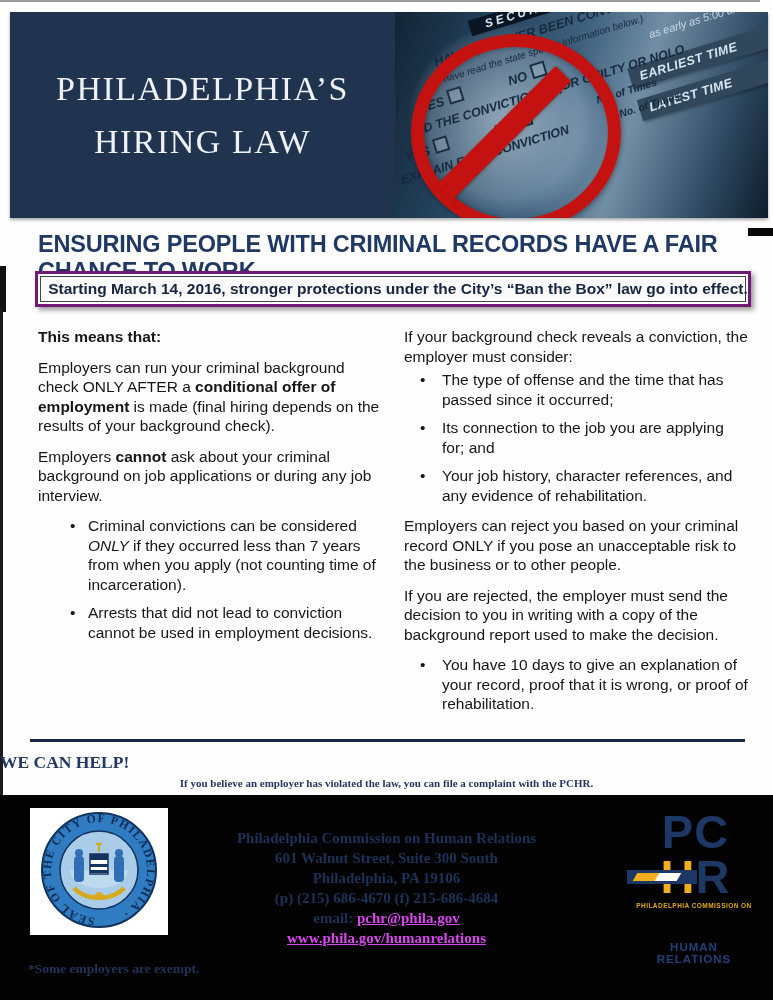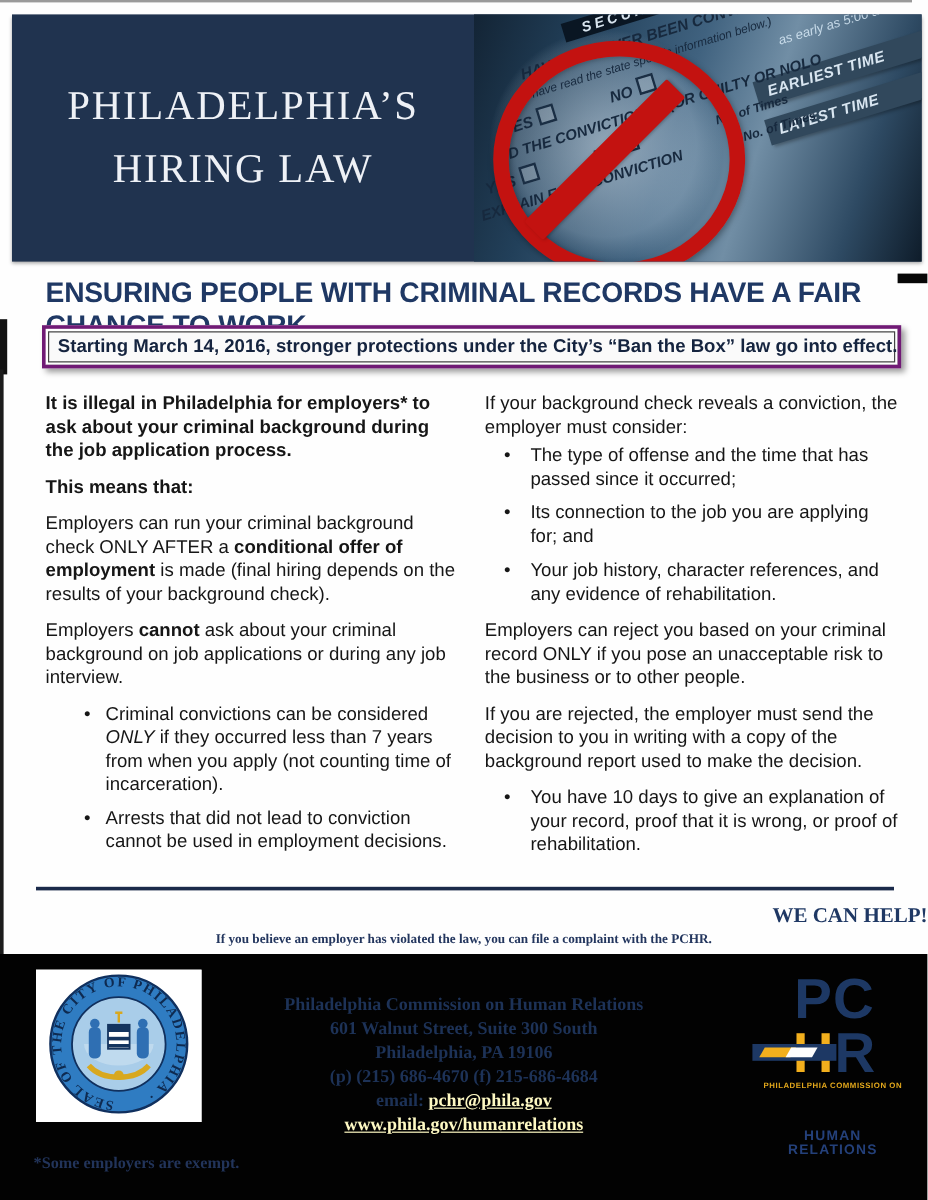--- a/index.html
+++ b/index.html
@@ -69,32 +69,32 @@
   .col p.b { font-weight:bold; }
   .col ul { list-style:none; margin:0 0 11px 0; padding:0; }
   .col li { position:relative; margin-bottom:9px; }
   .col-left li { padding-left:50px; }
   .col-left li::before { content:"\2022"; position:absolute; left:32px; }
   .col-right li { padding-left:38px; }
   .col-right li::before { content:"\2022"; position:absolute; left:16px; }
 
   
   .rule { position:absolute; left:30px; top:739px; width:715px; height:3px; background:#1b2a4a; }
-  .help-title { position:absolute; left:0; top:752px; width:100%; text-align:right;
+  .help-title { position:absolute; left:0; top:752px; width:100%; text-align:left;
     font-family:"Liberation Serif",serif; font-weight:bold; font-size:17.5px; color:#1f3864; }
   .help-sub { position:absolute; left:0; top:777px; width:100%; text-align:center;
     font-family:"Liberation Serif",serif; font-weight:bold; font-size:11px; color:#23365e; }
 
   
   .footer { position:absolute; left:0; top:795px; width:773px; height:205px; background:#020202; }
   .seal-card { position:absolute; left:30px; top:13px; width:138px; height:127px; background:#fff; }
   .contact { position:absolute; left:50%; transform:translateX(-50%); top:33px; width:440px;
     text-align:center; font-family:"Liberation Serif",serif; font-weight:bold; font-size:15px;
     line-height:20px; color:#1d3257; }
-  .contact a { color:#fef9c3; font-weight:bold; text-decoration:underline; }
+  .contact a { color:#d946ef; font-weight:bold; text-decoration:underline; }
   .pchr { position:absolute; right:18px; top:14px; width:122px; text-align:center; }
   .pchr-row { display:flex; justify-content:center; gap:3px; position:relative; }
   .pchr-letter { font-family:"Liberation Sans",sans-serif; font-weight:900; font-size:47px;
     line-height:45px; letter-spacing:-2px; color:#1d3864; }
   .pchr-letter.gold { color:#f2af1d; }
   .hand-band { position:absolute; left:-6px; top:16px; width:70px; height:14px; background:#1d3864; }
   .hand { position:absolute; top:3px; height:8px; transform:skewX(-30deg); }
   .hand-gold { left:8px; width:26px; background:#f2af1d; }
   .hand-white { left:30px; width:22px; background:#fdfdfd; }
   .pchr-line1 { margin-top:3px; color:#e3a81c; font-size:6.5px; font-weight:bold; letter-spacing:.45px; }
@@ -156,21 +156,20 @@
     </div>
   </header>
 
   <h2 class="headline">ENSURING PEOPLE WITH CRIMINAL RECORDS HAVE A FAIR CHANCE TO WORK</h2>
   <div class="banner">
     <span>Starting March 14, 2016, stronger protections under the City’s “Ban the Box” law go into effect.</span>
   </div>
 
   <main class="columns">
     <section class="col col-left">
-      <p class="b">It is illegal in Philadelphia for employers* to ask about your criminal background during the job application process.</p>
       <p class="b">This means that:</p>
       <p><span>Employers can run your criminal background check ONLY AFTER a </span><b>conditional offer of employment</b><span> is made (final hiring depends on the results of your background check).</span></p>
       <p><span>Employers </span><b>cannot</b><span> ask about your criminal background on job applications or during any job interview.</span></p>
       <ul>
         <li><span>Criminal convictions can be considered </span><i>ONLY</i><span> if they occurred less than 7 years from when you apply (not counting time of incarceration).</span></li>
         <li><span>Arrests that did not lead to conviction cannot be used in employment decisions.</span></li>
       </ul>
     </section>
 
     <section class="col col-right">

